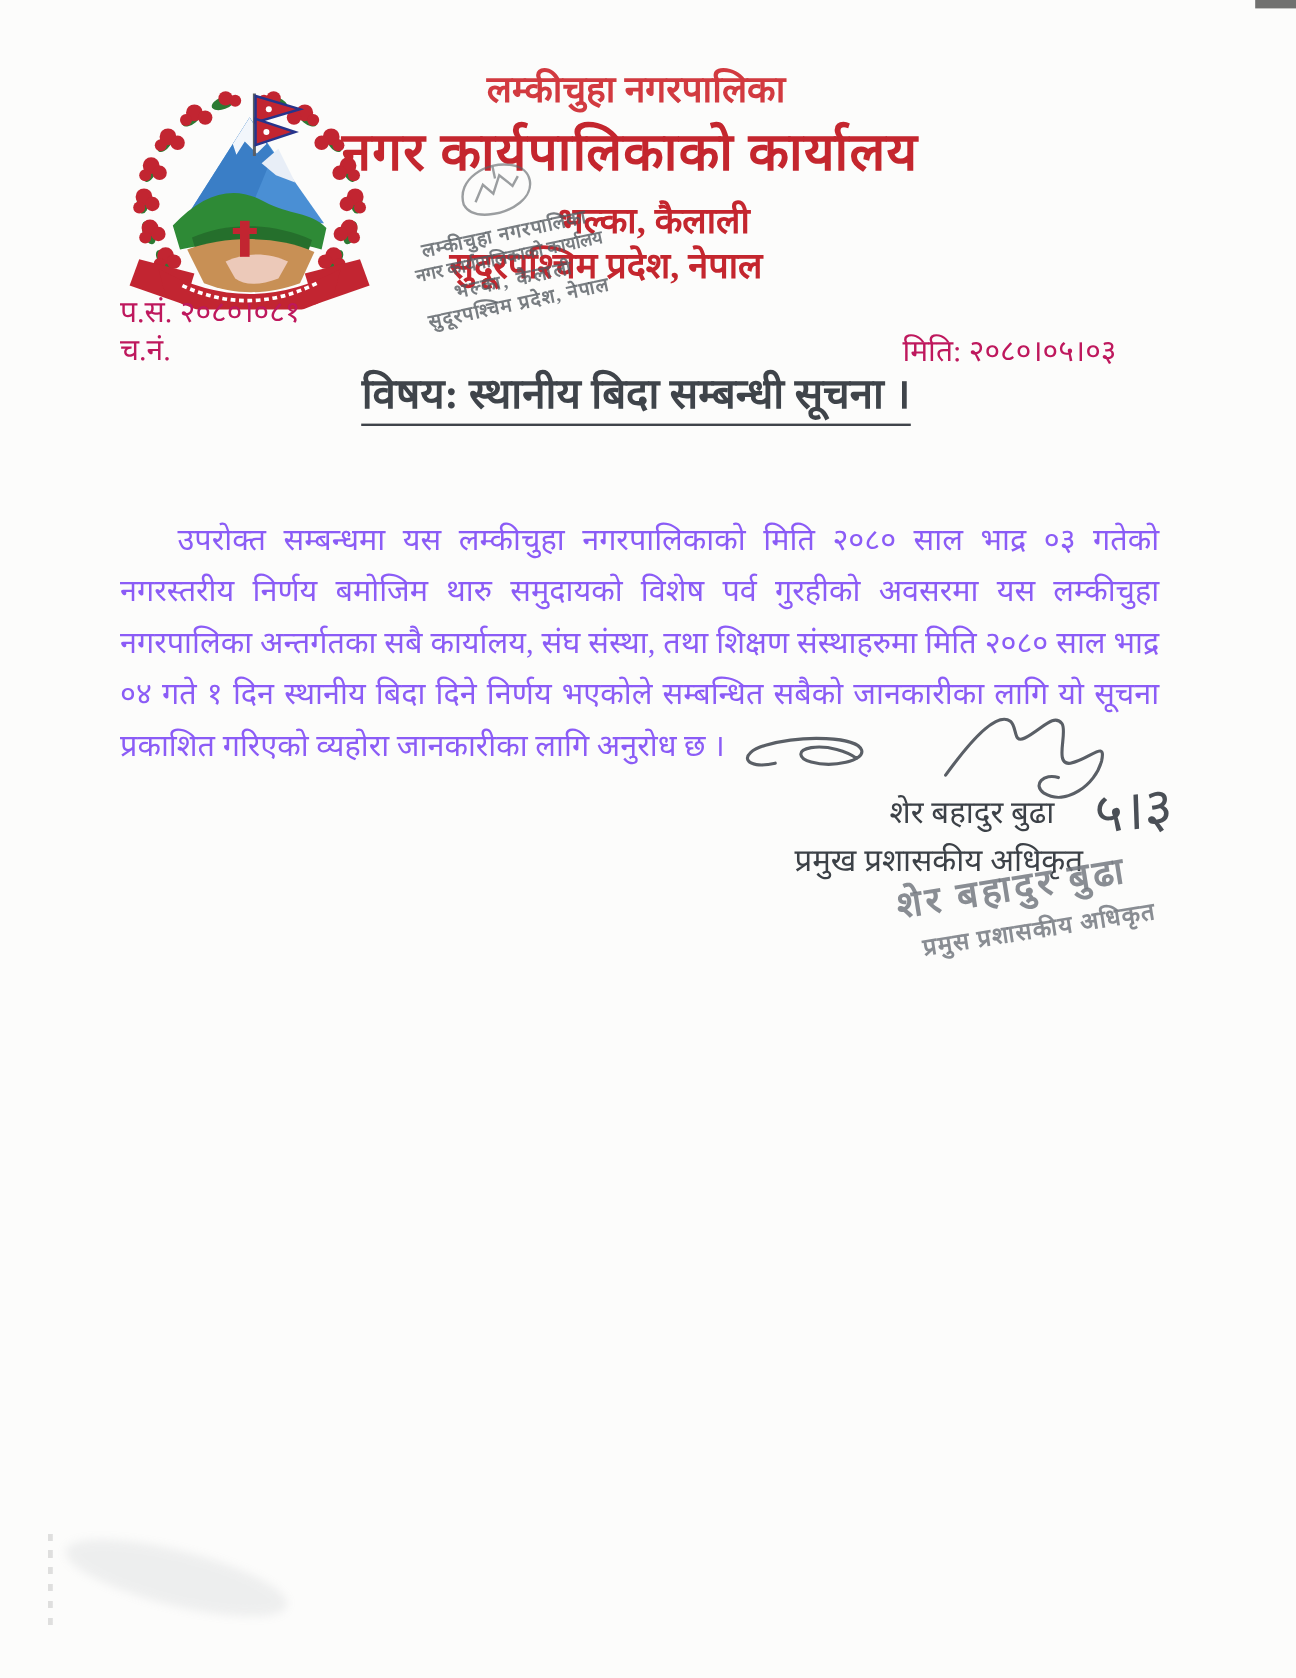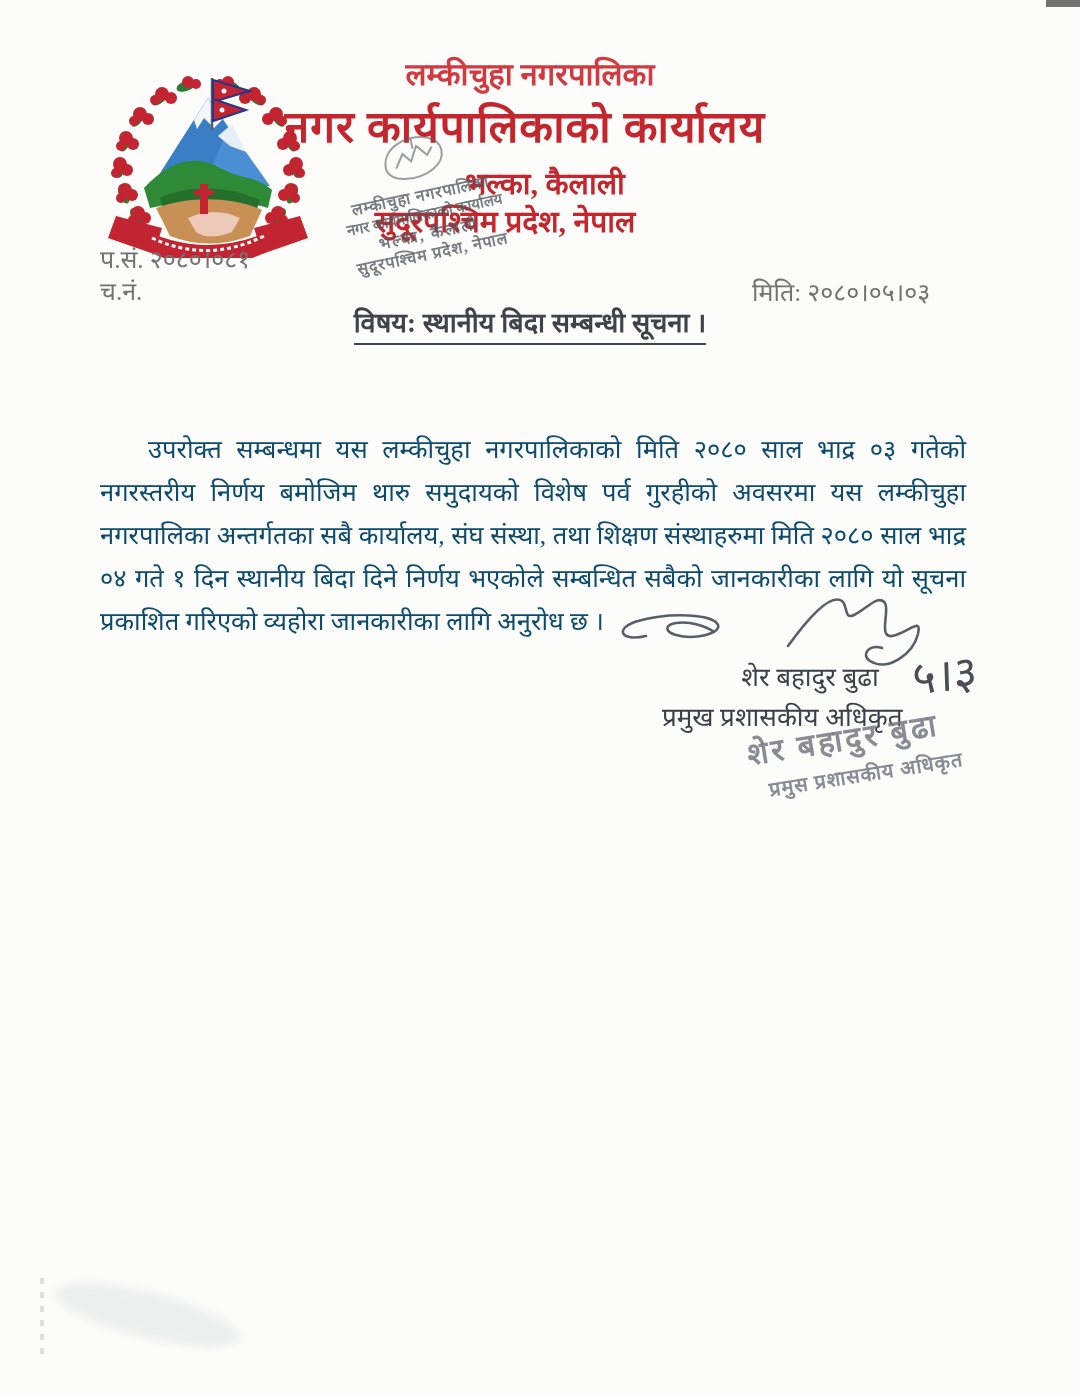--- a/index.html
+++ b/index.html
@@ -23,31 +23,31 @@
   .lh-prov{top:200px;font-size:30px;color:#c4262e;padding-right:70px;}
   
   .hstamp{left:292px;top:128px;width:260px;height:150px;
     transform:rotate(-12deg);color:rgba(82,88,95,.78);text-align:center;
     font-weight:bold;line-height:1.25;}
   .hstamp .s1{font-size:16px;letter-spacing:1px;}
   .hstamp .s2{font-size:15px;}
   .hstamp .s3{font-size:16px;letter-spacing:2px;}
   .hstamp .s4{font-size:16px;letter-spacing:1px;}
   
-  .ref{color:#737373;font-size:25px;}
+  .ref{color:#be185d;font-size:25px;}
   .refno{left:100px;top:241px;}
   .chno{left:100px;top:273px;}
   .miti{left:752px;top:274px;text-align:right;}
   
   .subject-wrap{left:0;right:0;top:303px;text-align:center;padding-right:20px;}
-  .subject{display:inline-block;font-size:27px;font-weight:bold;color:#3f444a;
+  .subject{display:inline-block;font-size:35px;font-weight:bold;color:#3f444a;
     border-bottom:2px solid #3f444a;padding-bottom:3px;}
   
   .body-text{left:100px;top:428px;width:866px;font-size:25.5px;line-height:43px;
-    color:#0c4a6e;text-align:justify;text-indent:48px;}
+    color:#8b5cf6;text-align:justify;text-indent:48px;}
   
   .sig-name{left:700px;top:658px;width:220px;text-align:center;font-size:26px;color:#3c4147;}
   .sig-title{left:662px;top:698px;width:300px;font-size:26px;color:#3c4147;}
   .hand-note{left:912px;top:642px;font-size:46px;color:#4a4f56;
     transform:rotate(-6deg) skewX(-4deg);font-weight:400;}
   .bstamp{left:748px;top:712px;width:260px;transform:rotate(-9deg);
     color:rgba(116,121,128,.85);font-weight:bold;}
   .bstamp .n{font-size:31px;letter-spacing:3px;}
   .bstamp .t{font-size:20px;margin-top:4px;margin-left:16px;letter-spacing:1px;}
 </style>

